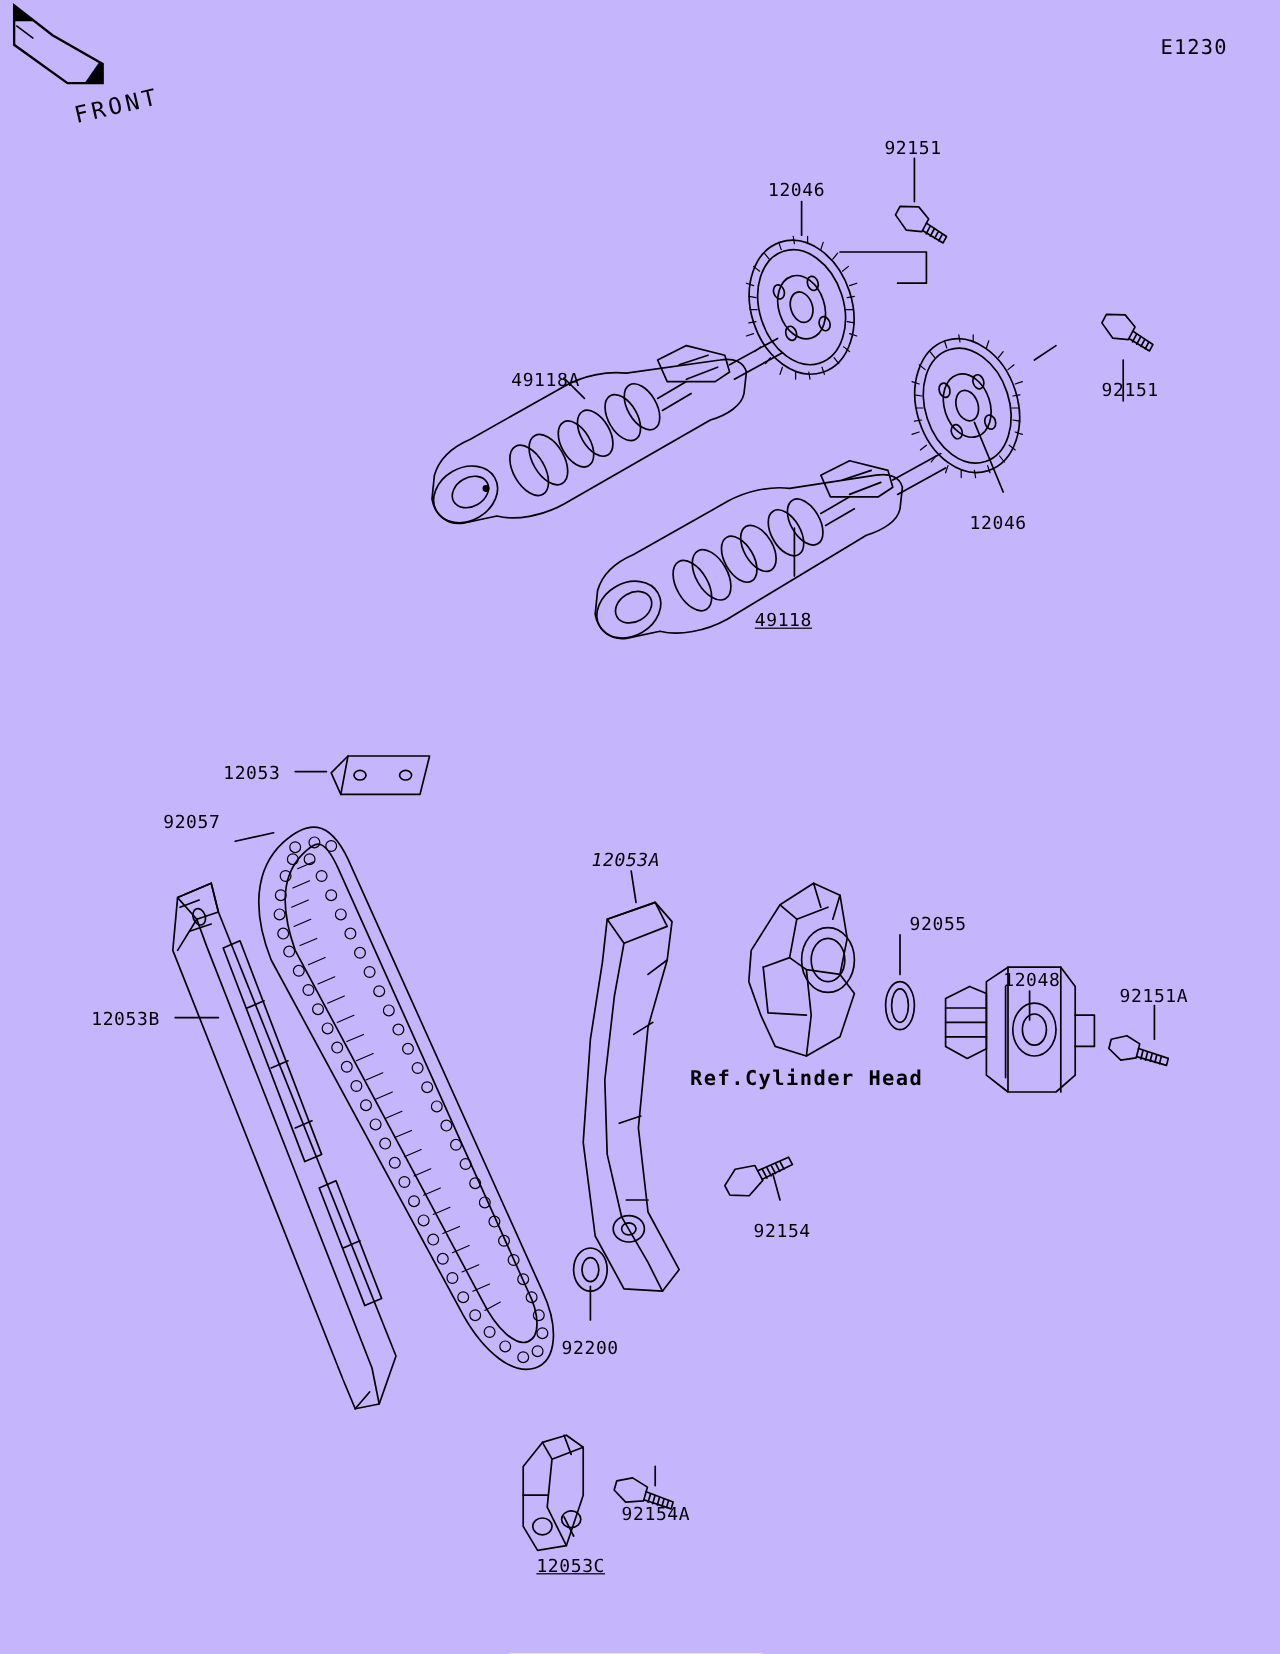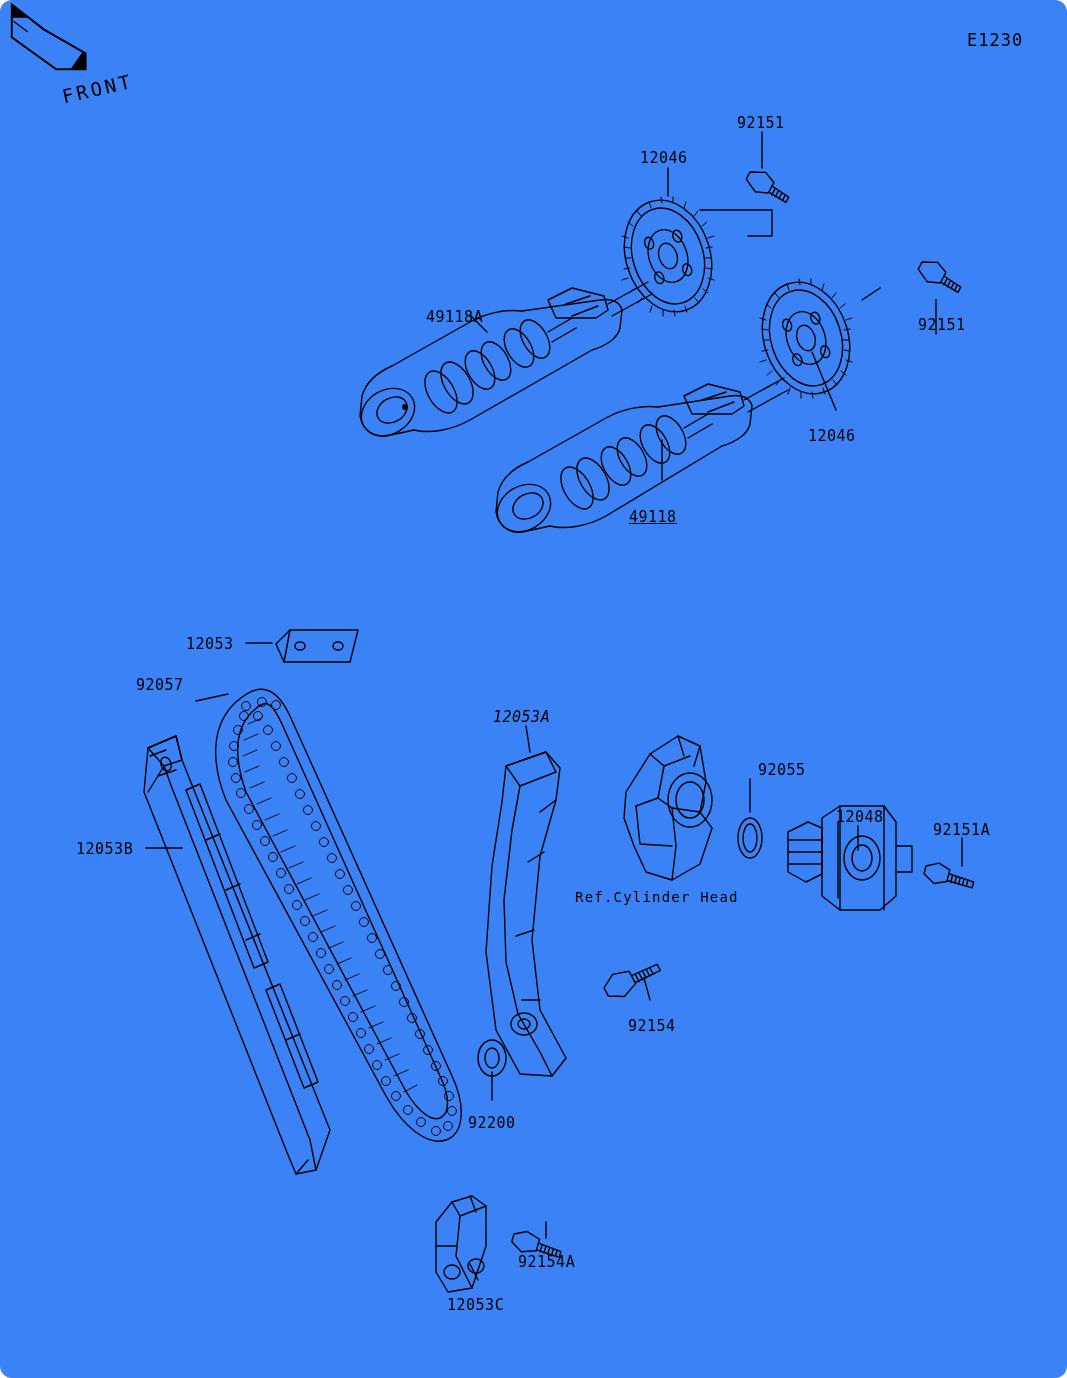--- a/index.html
+++ b/index.html
@@ -7,47 +7,47 @@
     padding: 0;
     background: #ffffff;
   }
   body {
     font-family: "DejaVu Sans Mono", monospace;
   }
   #page {
     position: relative;
     width: 1067px;
     height: 1378px;
-    background: #3b82f6;
+    background: #c4b5fd;
     overflow: hidden;
-    border-radius: 12px;
   }
   .label {
     position: absolute;
     font-family: "DejaVu Sans Mono", monospace;
     font-size: 15px;
     letter-spacing: 0.5px;
     color: #000000;
     white-space: nowrap;
   }
   .diagram-code {
     position: absolute;
     font-family: "DejaVu Sans Mono", monospace;
     font-size: 17px;
     letter-spacing: 1px;
     color: #000000;
     white-space: nowrap;
   }
   .ref-label {
     position: absolute;
     font-family: "DejaVu Sans Mono", monospace;
-    font-size: 14px;
+    font-size: 17px;
     letter-spacing: 1.2px;
     color: #000000;
     white-space: nowrap;
+    font-weight: bold;
   }
   svg.art {
     position: absolute;
     left: 0;
     top: 0;
   }
   .front-badge {
     position: absolute;
     left: 50px;
     top: 66px;
@@ -542,17 +542,17 @@
   <div class="label" style="left:186px; top:635px;">12053</div>
   <div class="label" style="left:136px; top:676px;">92057</div>
   <div class="label" style="left:493px; top:708px;font-style:italic;">12053A</div>
   <div class="label" style="left:758px; top:761px;">92055</div>
   <div class="label" style="left:836px; top:808px;">12048</div>
   <div class="label" style="left:933px; top:821px;">92151A</div>
   <div class="label" style="left:76px; top:840px;">12053B</div>
   <div class="label" style="left:628px; top:1017px;">92154</div>
   <div class="label" style="left:468px; top:1114px;">92200</div>
   <div class="label" style="left:518px; top:1253px;">92154A</div>
-  <div class="label" style="left:447px; top:1296px;">12053C</div>
+  <div class="label" style="left:447px; top:1296px;text-decoration:underline;">12053C</div>
 
   <div class="ref-label" style="left:575px; top:889px;">Ref.Cylinder Head</div>
 
 </div>
 
 </body></html>

